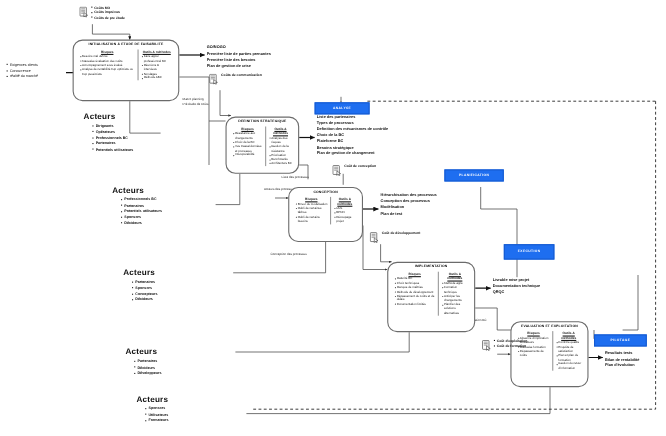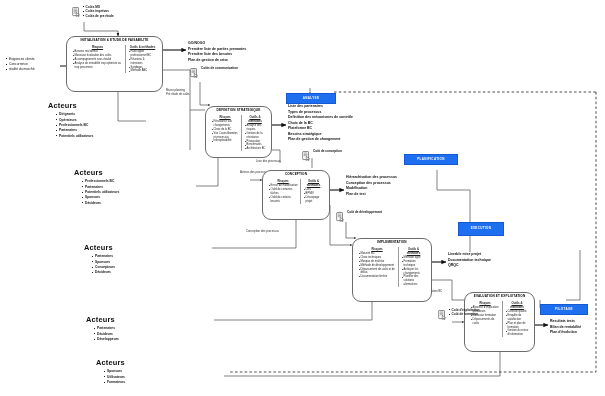--- a/index.html
+++ b/index.html
@@ -17,21 +17,21 @@
   .pbox .pcol{flex:1;box-sizing:border-box;padding:0 2px;}
   .pbox .pcol.left{border-right:1px solid #9a9a9a;}
   .pbox .ptag{text-align:center;font-size:2.9px;font-weight:bold;text-decoration:underline;
         margin:0 0 1.6px;color:#1d1d1d;}
   .pbox ul{list-style:none;margin:0;padding:0;}
   .pbox li{font-size:2.7px;line-height:1.42;position:relative;padding-left:2.6px;color:#222;}
   .pbox li:before{content:"";position:absolute;left:.5px;top:1.05px;width:.7px;height:.7px;
         background:#444;border-radius:50%;}
 
   
-  .actors{position:absolute;}
+  .actors{position:absolute;margin-left:28px;}
   .actors .ahead{font-size:7.4px;font-weight:bold;color:#111;letter-spacing:.2px;}
   .actors ul{list-style:none;margin:2.4px 0 0 8px;padding:0;}
   .actors li{font-size:3.3px;font-weight:bold;line-height:1.62;position:relative;padding-left:3px;color:#141414;}
   .actors li:before{content:"";position:absolute;left:0;top:1.5px;width:.9px;height:.9px;background:#222;}
 
   
   .outlist{position:absolute;}
   .outlist div{font-size:3.5px;font-weight:bold;line-height:1.58;color:#0d0d0d;white-space:nowrap;}
 
   

